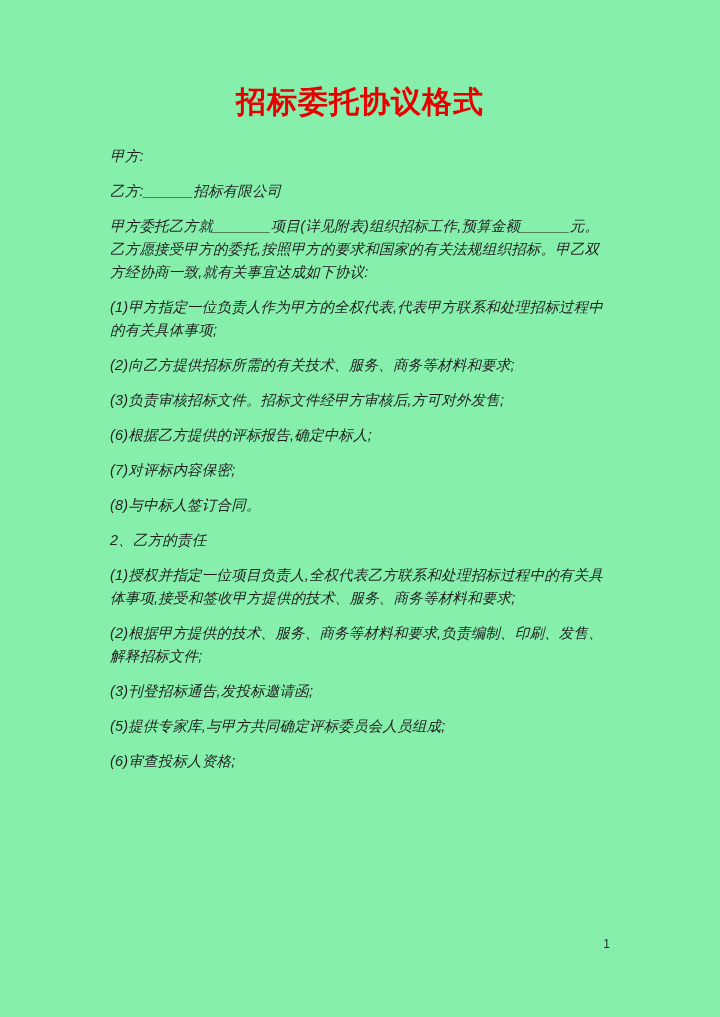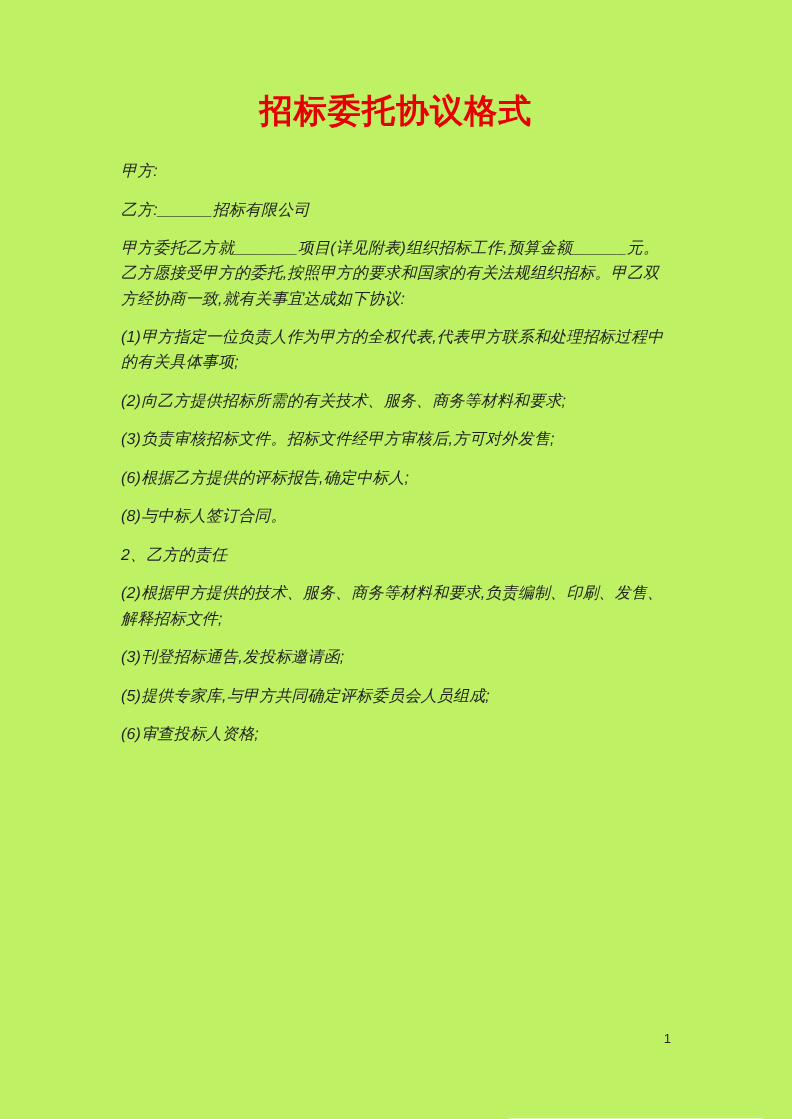--- a/index.html
+++ b/index.html
@@ -4,21 +4,21 @@
 <style>
   html, body {
     margin: 0;
     padding: 0;
     background: #ffffff;
   }
   .page {
     position: relative;
     width: 720px;
     height: 1017px;
-    background: #bef264;
+    background: #86efac;
     font-family: "Liberation Sans", sans-serif;
     color: #1f1f1f;
     overflow: hidden;
   }
   .content {
     padding: 85px 110px 0 110px;
     width: 500px;
   }
   .doc-title {
     margin: 0 0 26px 0;
@@ -57,23 +57,25 @@
 
     <p class="para">甲方:</p>
     <p class="para">乙方:______招标有限公司</p>
 
     <p class="para">甲方委托乙方就_______项目(详见附表)组织招标工作,预算金额______元。乙方愿接受甲方的委托,按照甲方的要求和国家的有关法规组织招标。甲乙双方经协商一致,就有关事宜达成如下协议:</p>
 
     <p class="para">(1)甲方指定一位负责人作为甲方的全权代表,代表甲方联系和处理招标过程中的有关具体事项;</p>
     <p class="para">(2)向乙方提供招标所需的有关技术、服务、商务等材料和要求;</p>
     <p class="para">(3)负责审核招标文件。招标文件经甲方审核后,方可对外发售;</p>
     <p class="para">(6)根据乙方提供的评标报告,确定中标人;</p>
+    <p class="para">(7)对评标内容保密;</p>
     <p class="para">(8)与中标人签订合同。</p>
 
     <p class="para">2、乙方的责任</p>
+    <p class="para">(1)授权并指定一位项目负责人,全权代表乙方联系和处理招标过程中的有关具体事项,接受和签收甲方提供的技术、服务、商务等材料和要求;</p>
     <p class="para">(2)根据甲方提供的技术、服务、商务等材料和要求,负责编制、印刷、发售、解释招标文件;</p>
     <p class="para">(3)刊登招标通告,发投标邀请函;</p>
     <p class="para">(5)提供专家库,与甲方共同确定评标委员会人员组成;</p>
     <p class="para">(6)审查投标人资格;</p>
 
   </div>
 
   <div class="page-number">1</div>
 </div>
 

